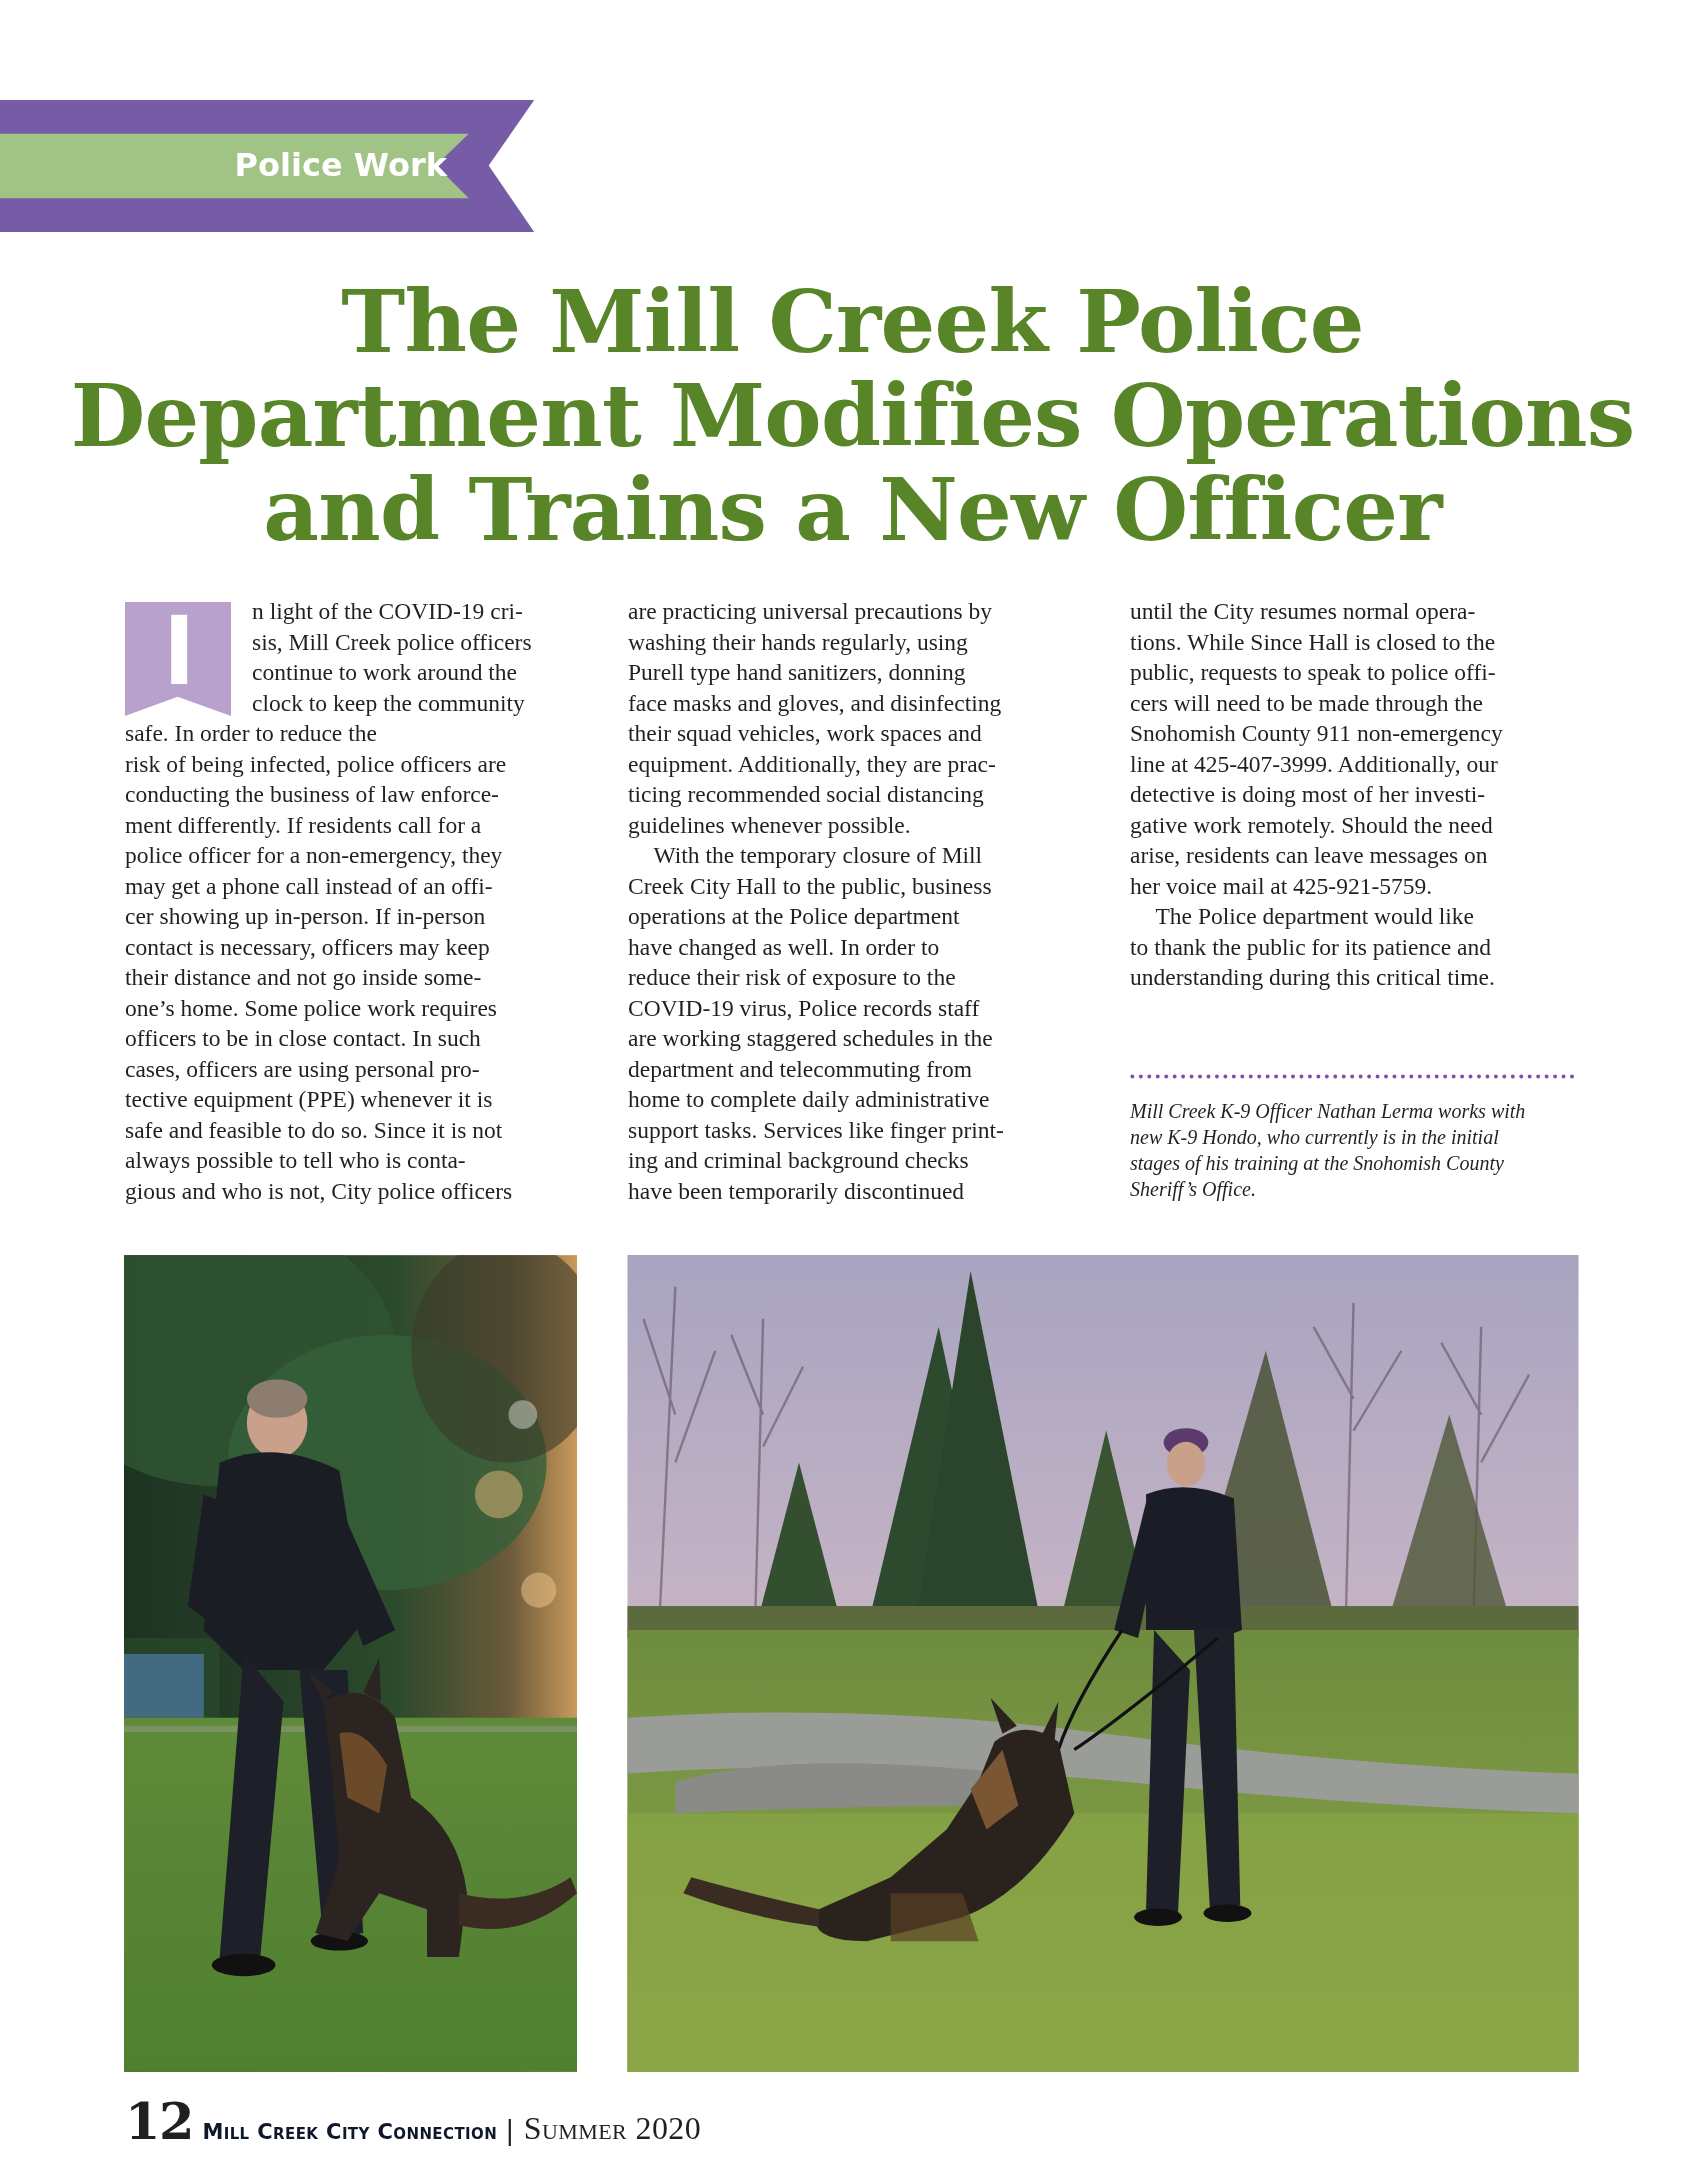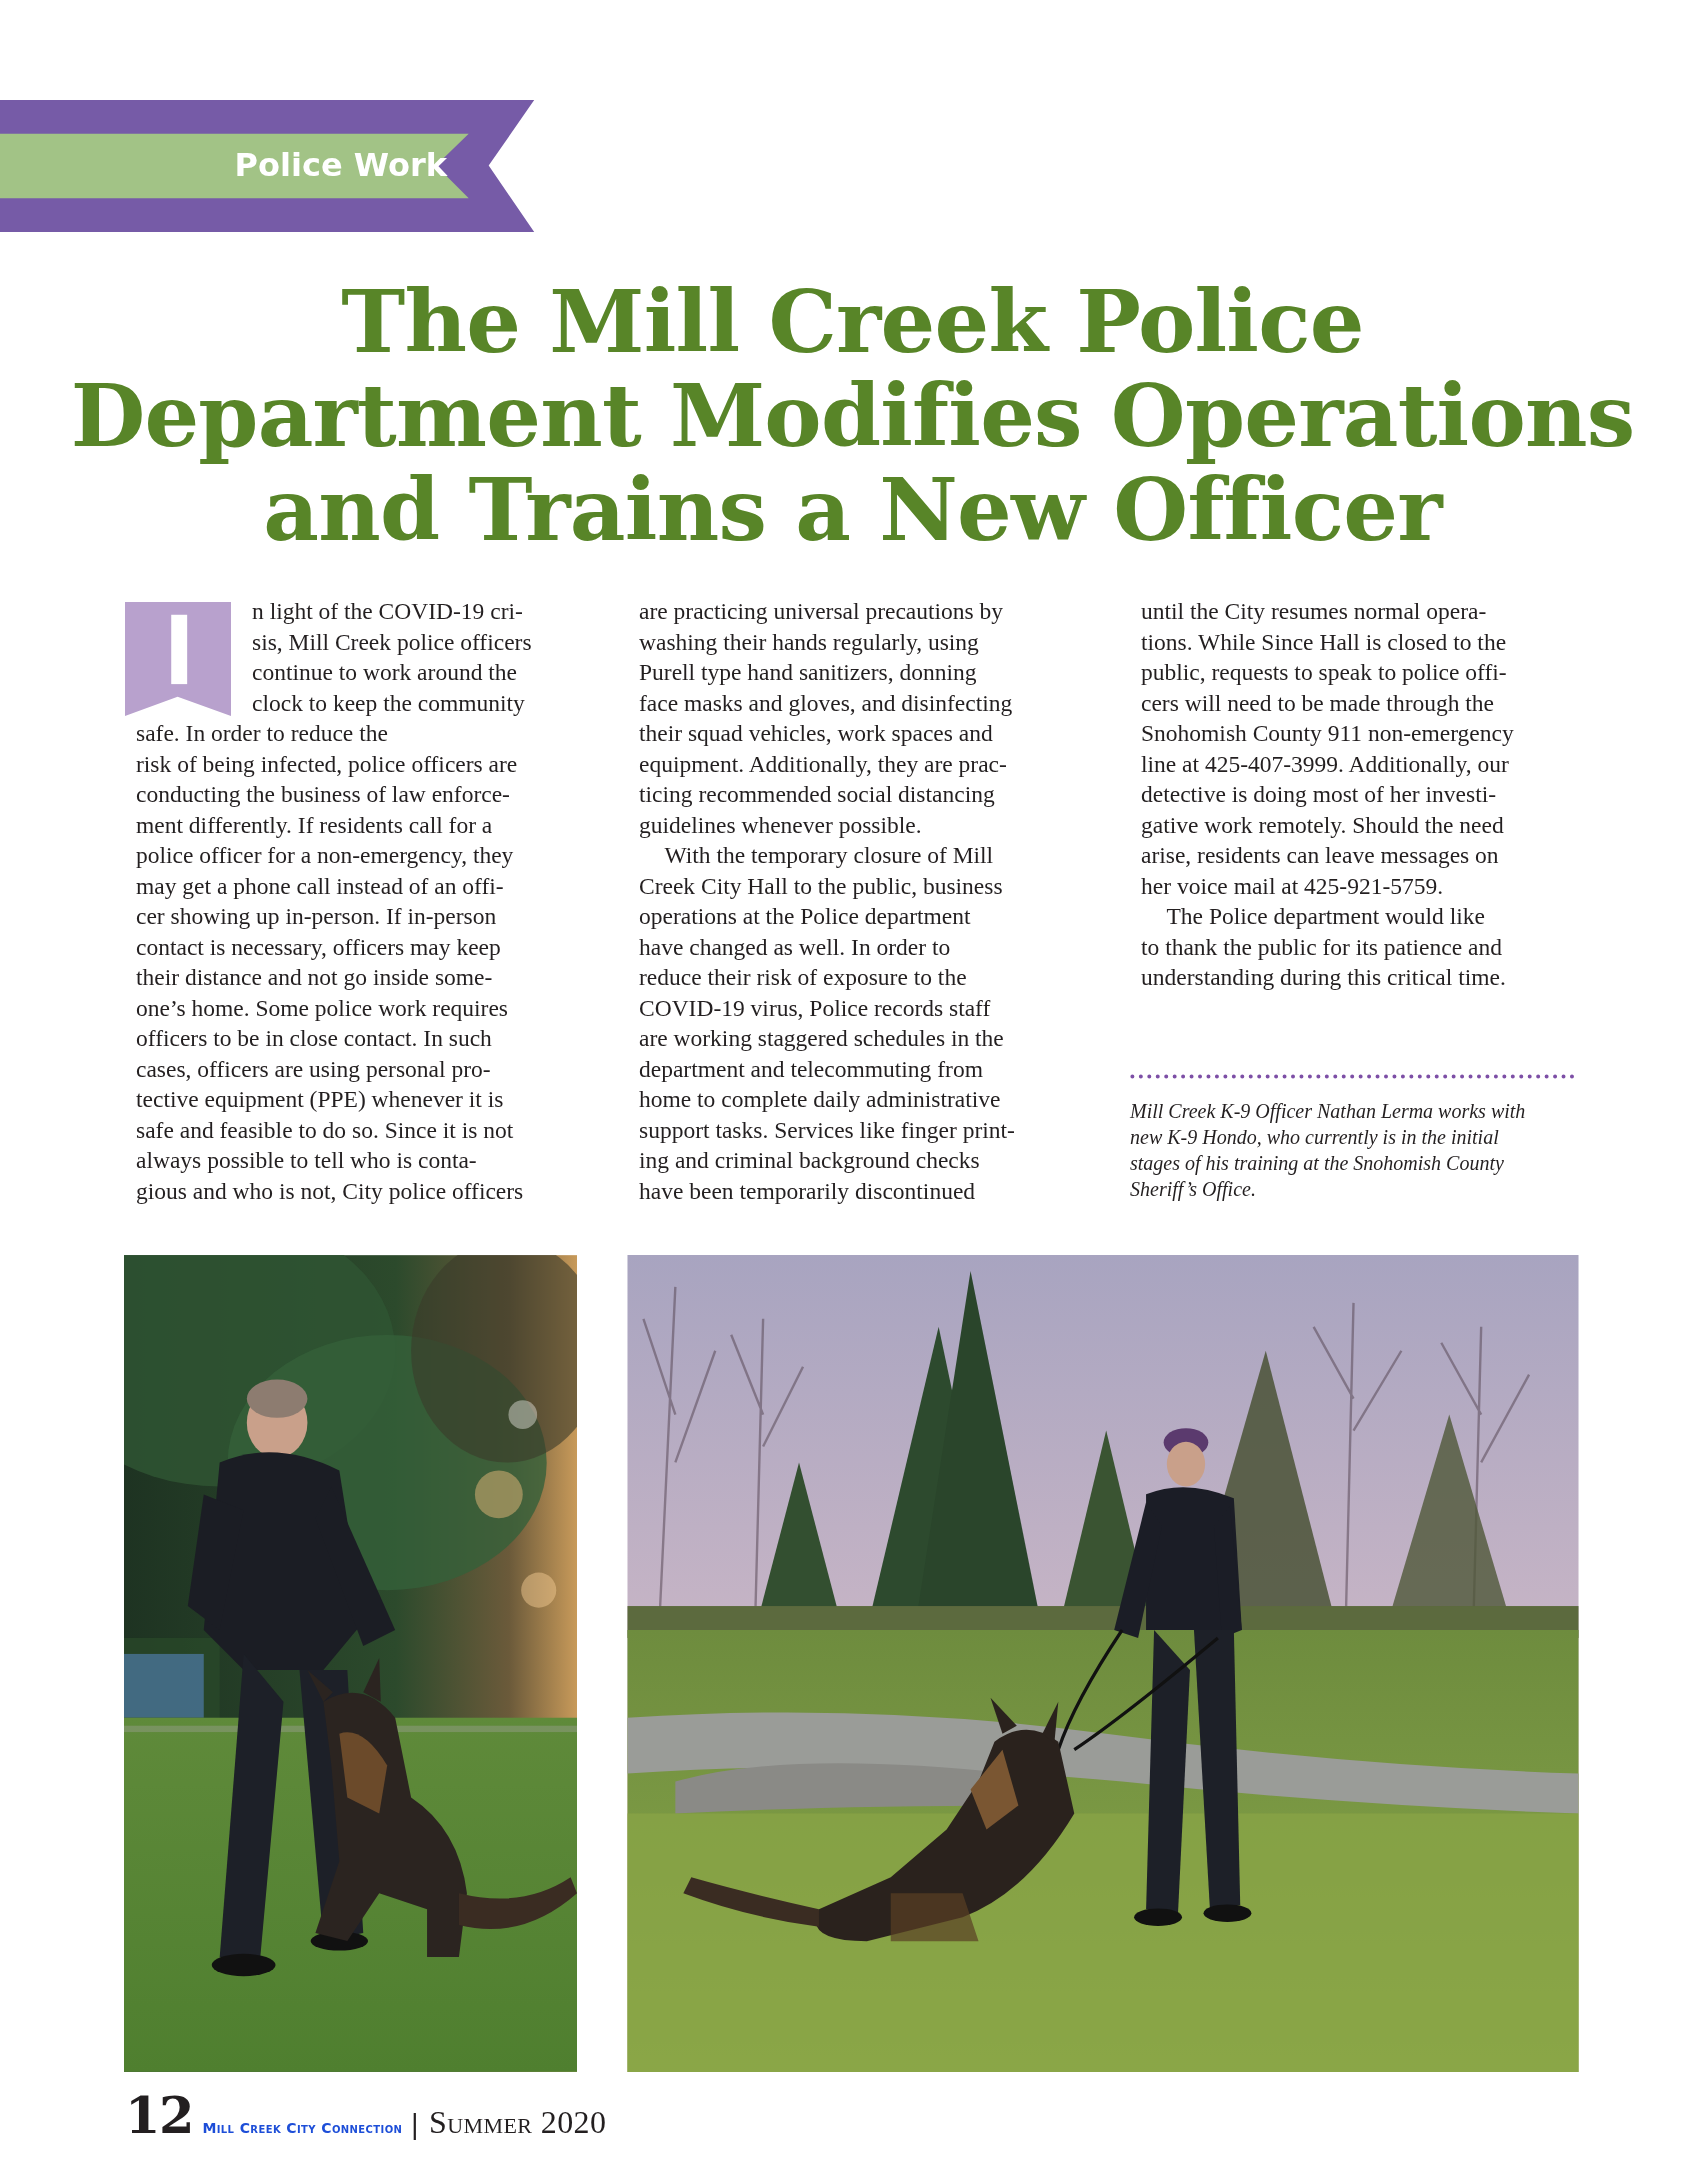--- a/index.html
+++ b/index.html
@@ -16,40 +16,40 @@
     font-family: "DejaVu Serif", serif; font-weight: bold; font-size: 86px; line-height: 94px; color: #588528; letter-spacing: -0.8px; }
   .title span { display: block; }
 
   
   .col { position: absolute; top: 596px; font-size: 23.5px; line-height: 30.5px; color: #231f20; text-align: left; }
   .col p { margin: 0; }
   .col .indent { text-indent: 25.5px; }
   .col1 { left: 125px; width: 451px; }
   .col2 { left: 628px; width: 435px; }
   .col3 { left: 1130px; width: 451px; }
-  .col .line { display: block; white-space: nowrap; padding-left: 11px; }
+  .col .line { display: block; white-space: nowrap; }
 
   .dropcap { float: left; width: 106px; height: 114px; margin: 5.6px 21px 0 0; position: relative; }
   .dropcap svg { position: absolute; left: 0; top: 0; }
 
   .dotted-rule { position: absolute; left: 1130px; top: 1074px; width: 449px; height: 4.8px; }
   .caption { position: absolute; left: 1130px; top: 1098px; width: 451px; font-style: italic; font-size: 20px; line-height: 26px; color: #231f20; }
   .caption .line { display: block; white-space: nowrap; }
 
   
   .photo { position: absolute; overflow: hidden; }
   .photo1 { left: 124px; top: 1255px; width: 453px; height: 817px; }
   .photo2 { left: 627px; top: 1255px; width: 952px; height: 817px; }
   .photo svg { display: block; }
 
   
   .footer { position: absolute; left: 125px; top: 2093px; height: 45px; white-space: nowrap; }
   .footer > span { display: inline-block; vertical-align: baseline; }
   .page-num { font-family: "DejaVu Serif", serif; font-weight: bold; font-size: 51px; line-height: 45px; color: #231f20; letter-spacing: -1.6px; }
-  .pub-name { font-family: "DejaVu Sans", sans-serif; font-weight: bold; font-size: 14px; color: #1d4ed8; margin-left: 6.4px; font-variant: small-caps; letter-spacing: 0.4px; margin-top: 27px; }
+  .pub-name { font-family: "DejaVu Sans", sans-serif; font-weight: bold; font-size: 21px; color: #0f172a; margin-left: 6.4px; font-variant: small-caps; letter-spacing: 0.4px; margin-top: 27px; }
   .pub-sep { font-family: "DejaVu Sans", sans-serif; font-size: 27px; color: #231f20; margin: 0 6.4px 0 4.8px; }
   .pub-issue { font-family: "Liberation Serif", serif; font-size: 32px; color: #231f20; font-variant: small-caps; letter-spacing: 0.4px; }
 </style>
 </head>
 <body>
 
 <div class="ribbon">
   <svg width="535" height="132" viewBox="0 0 670 165">
     <polygon points="0,0 669,0 612,82 669,165 0,165" fill="#765ba7"></polygon>
     <polygon points="0,42 587,42 546,82 587,123 0,123" fill="#a2c386"></polygon>

